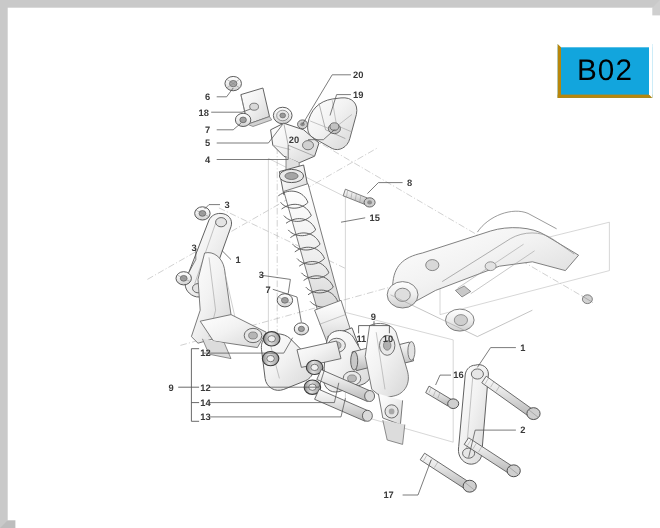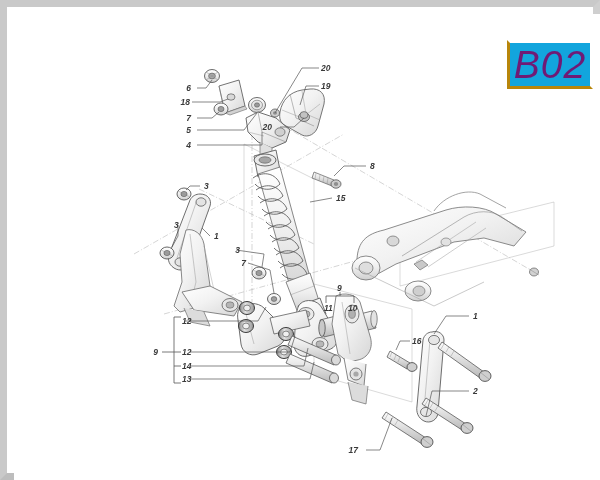--- a/index.html
+++ b/index.html
@@ -13,35 +13,34 @@
     position:absolute;left:0;top:0;width:600px;height:480px;
     box-sizing:border-box;
     border:7px solid #c9c9c9;
     border-right-color:#cfcfcf;
     border-bottom-color:#bdbdbd;
     background:#ffffff;
   }
   #canvas{
     position:absolute;left:7px;top:7px;width:586px;height:466px;
     background:#ffffff;
-    font-style:italic;
   }
   svg{display:block;}
   
   #badge{
     position:absolute;
     left:493px;top:26px;width:86px;height:49px;
     background:#12a5dd;
     border:3px solid #b8860b;
     border-top-color:#ffffff;
     border-right-color:#ffffff;
     box-sizing:border-box;
     display:flex;align-items:center;justify-content:center;
-    color:#701a75;
-    font-size:39px;
+    color:#000000;
+    font-size:27px;
     font-family:"Liberation Sans", sans-serif;
     letter-spacing:1px;
   }
   .lbl{
     font-family:"Liberation Sans", sans-serif;
     font-size:8.5px;
     font-weight:bold;
     fill:#3a3a3a;
   }
 </style>

